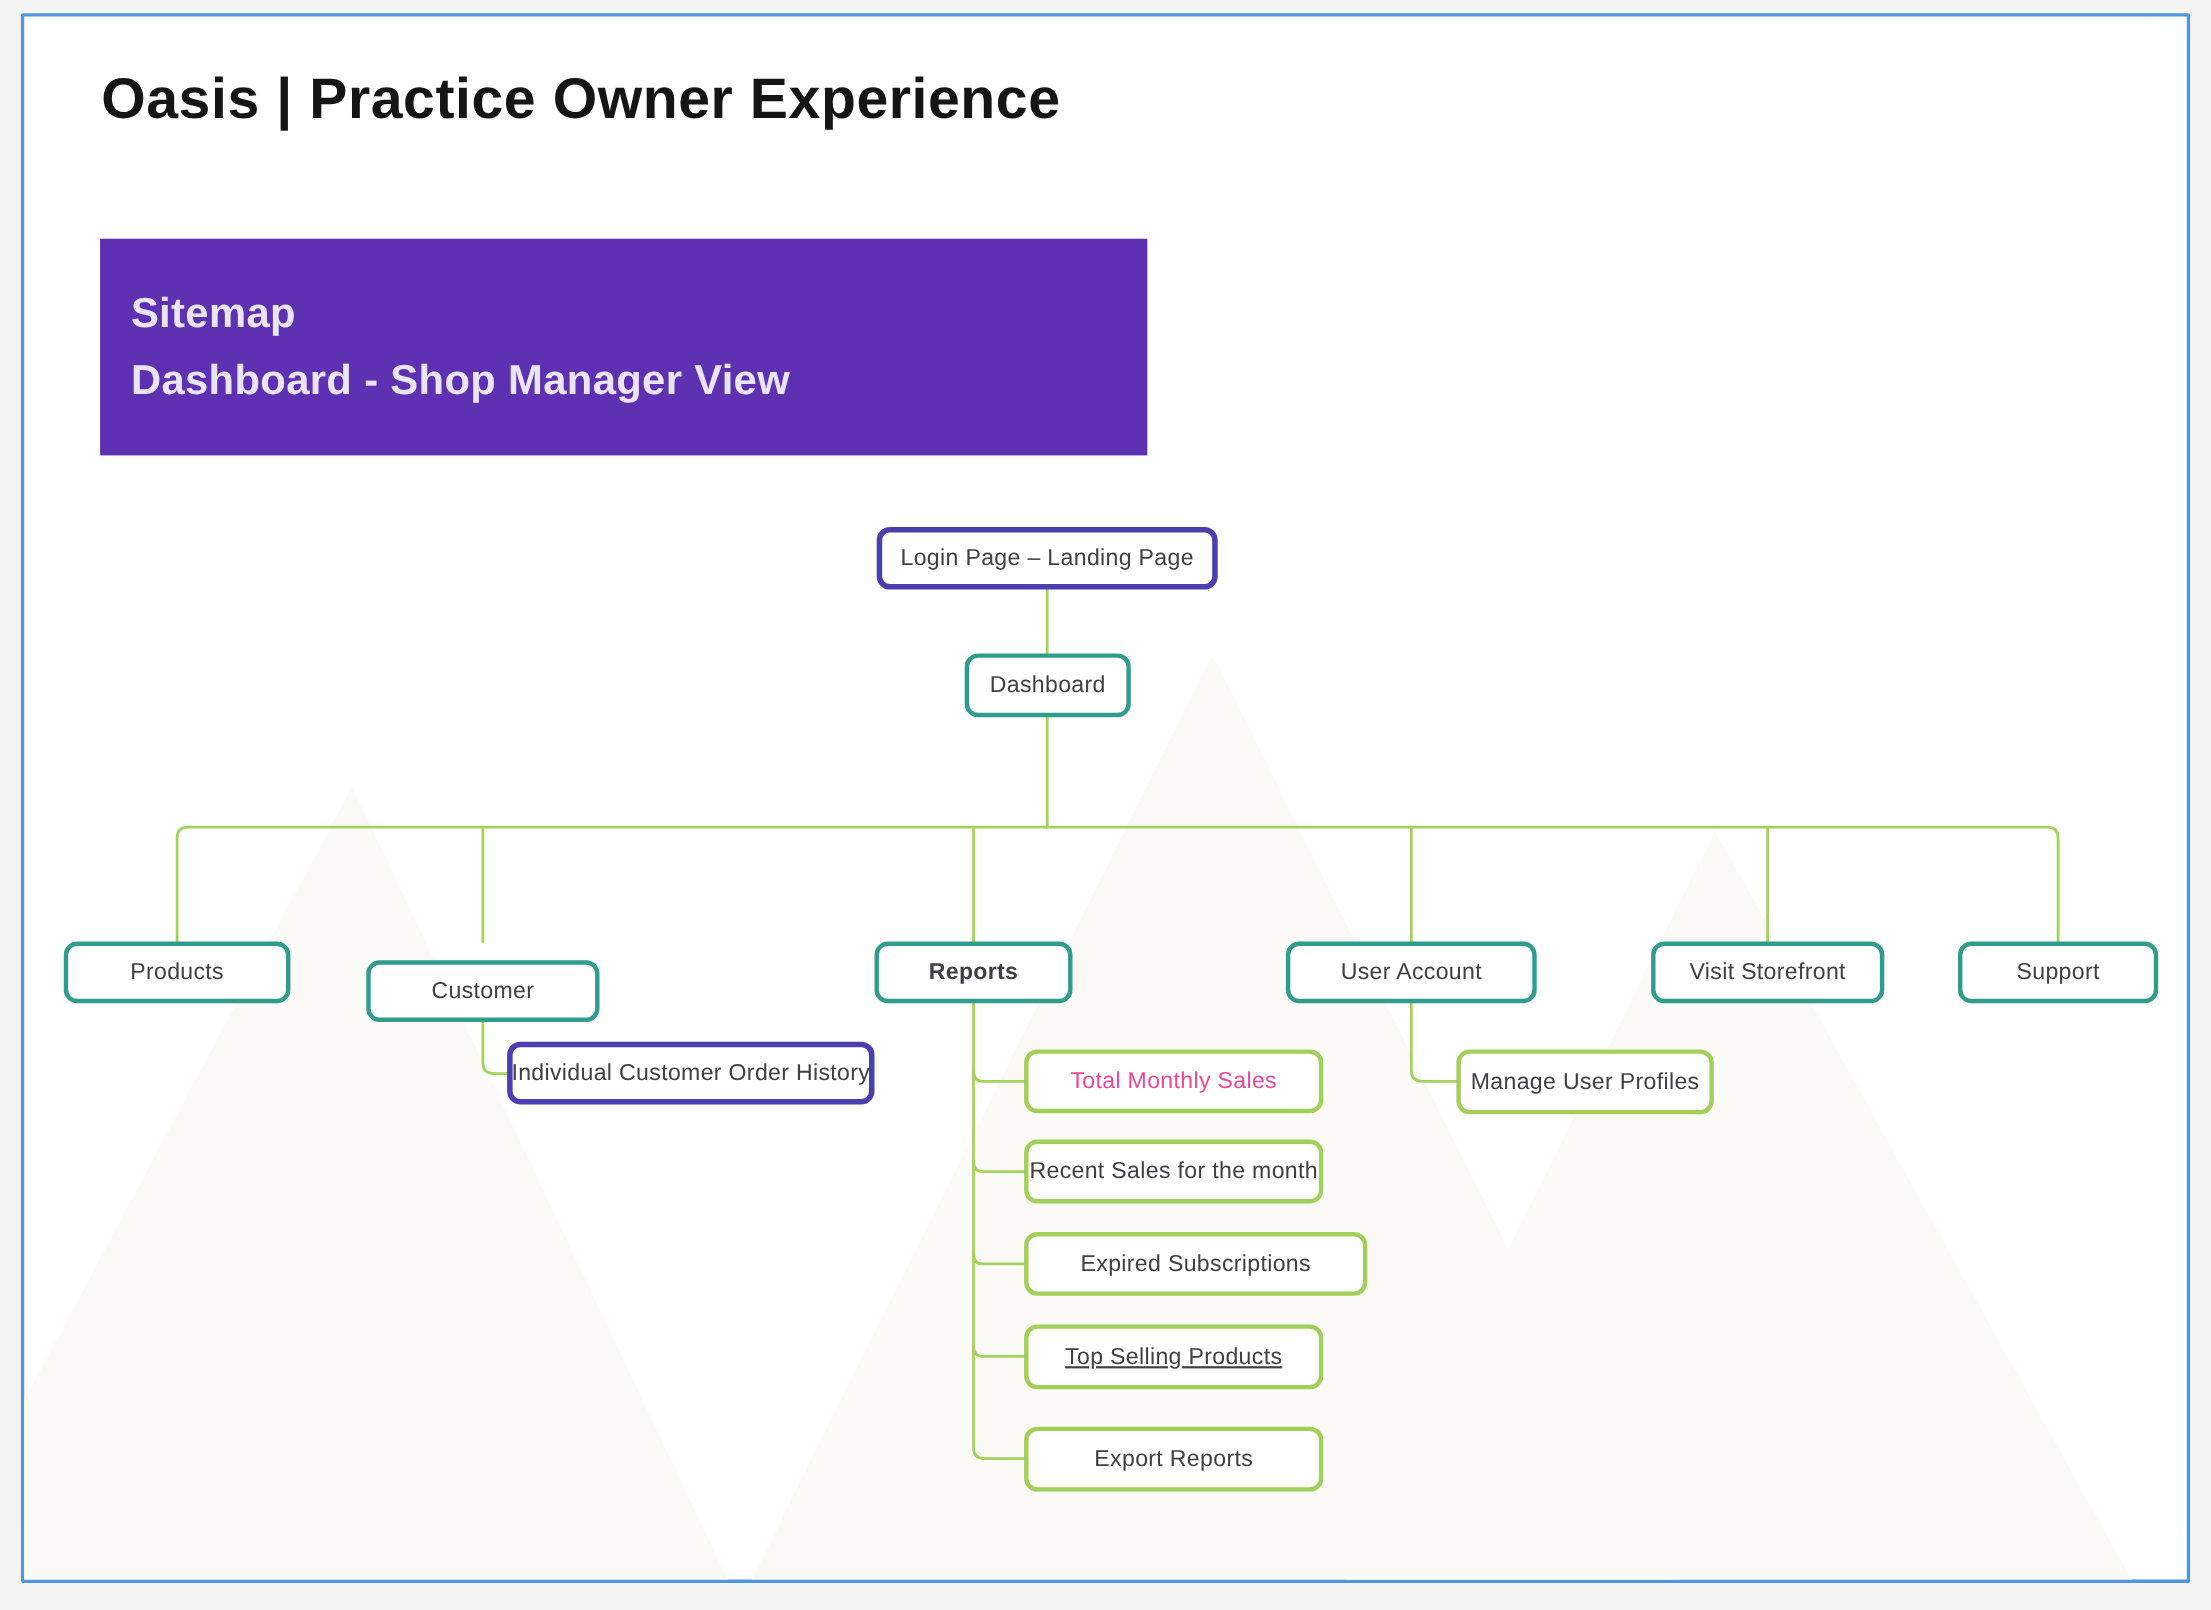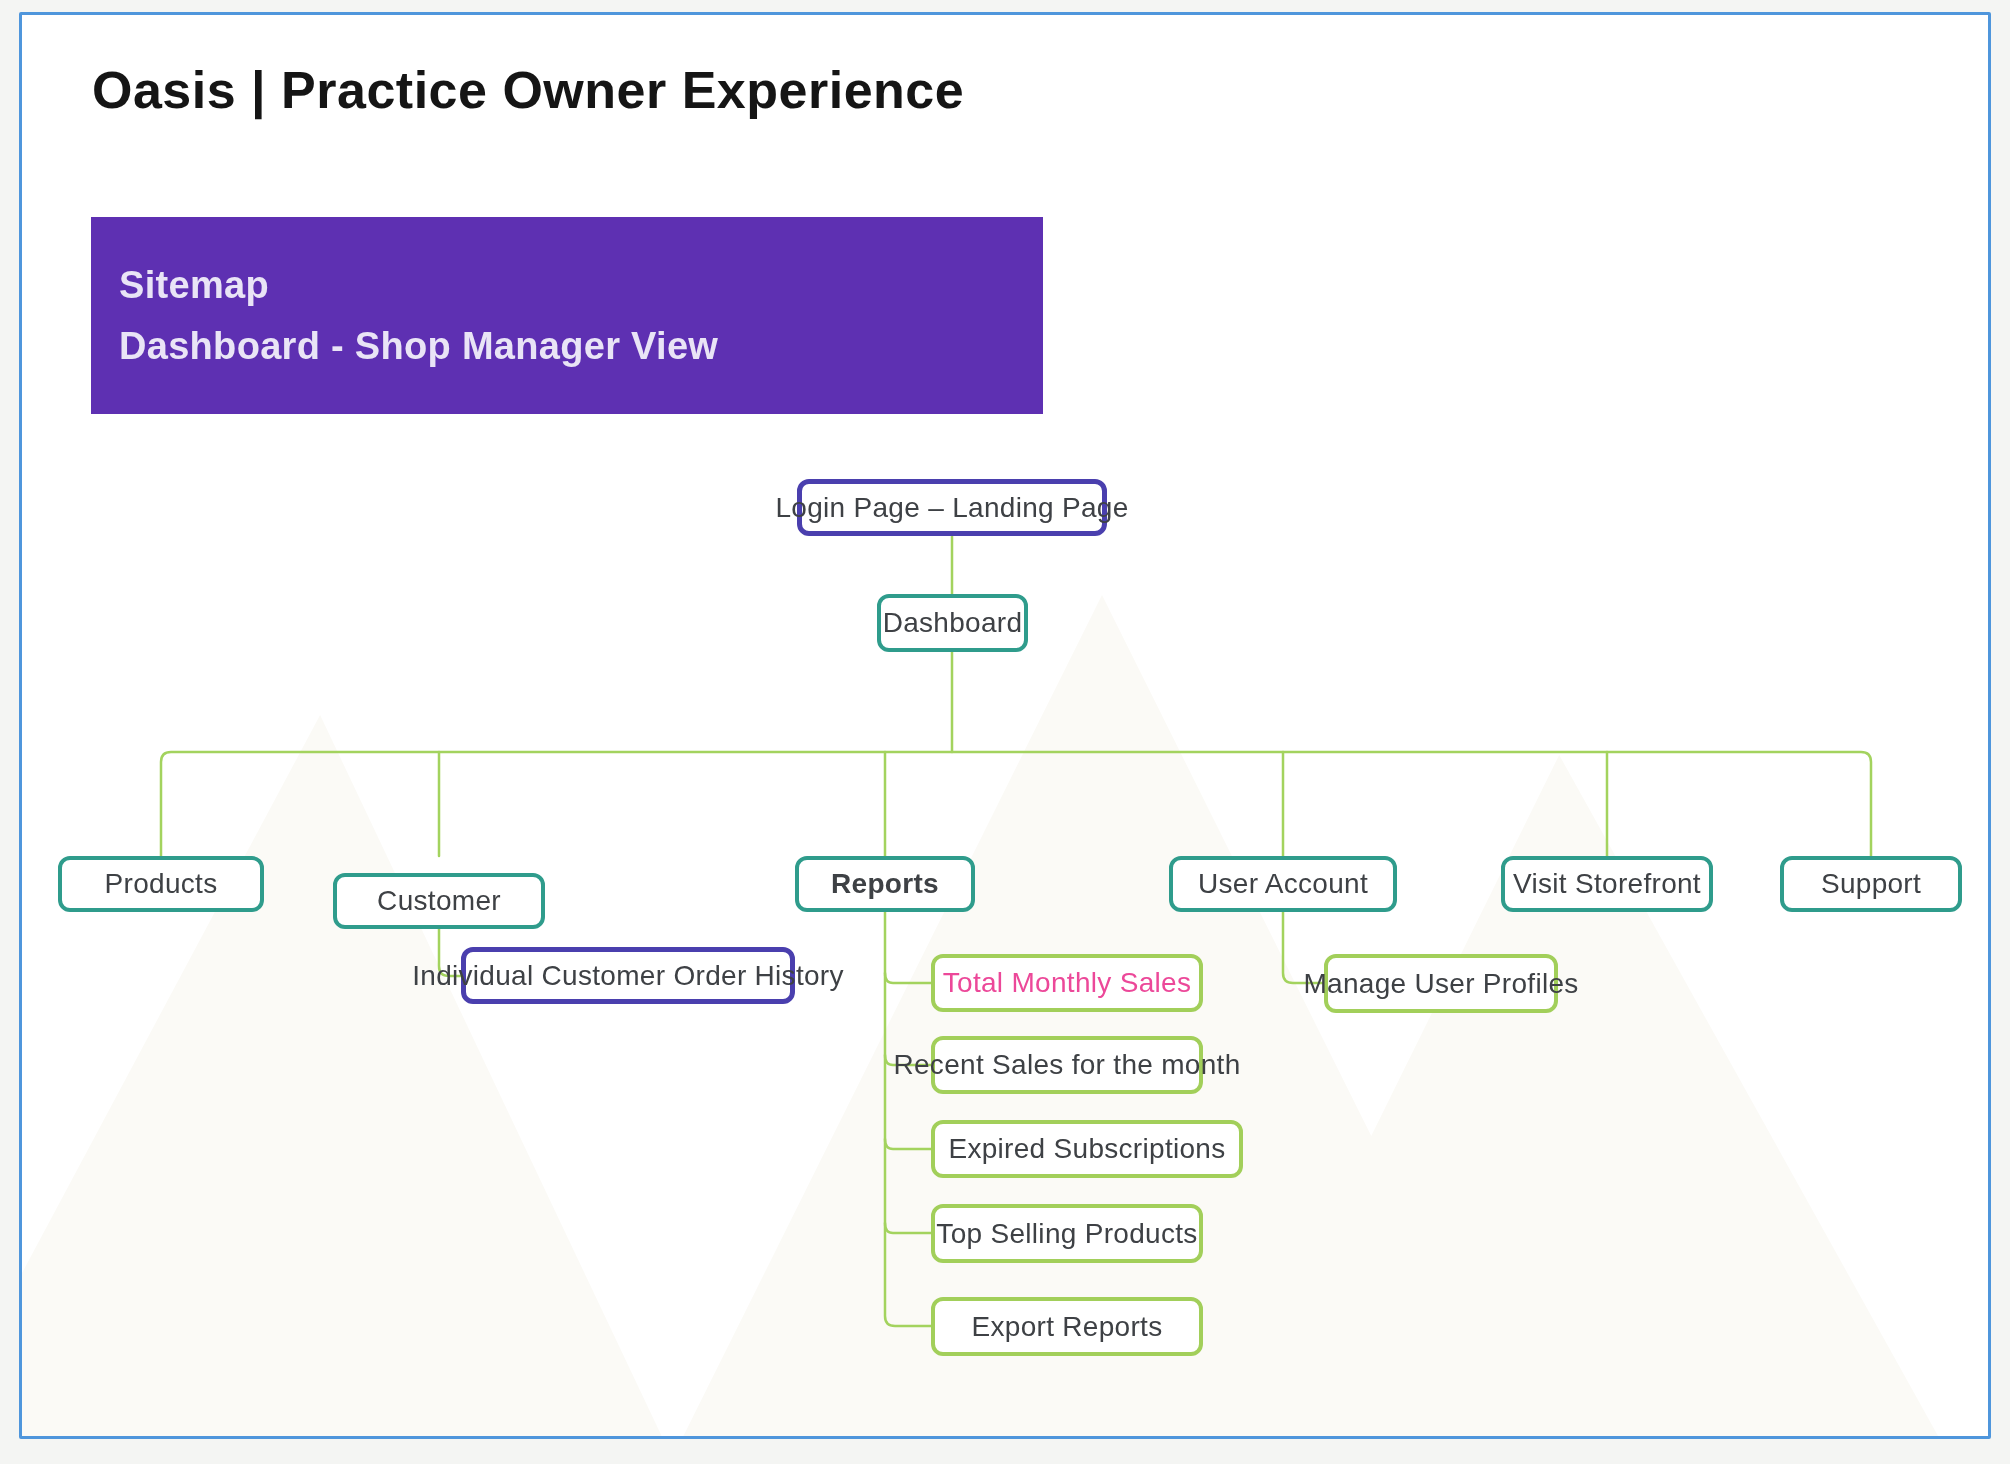--- a/index.html
+++ b/index.html
@@ -38,21 +38,21 @@
     padding-left:28px;box-sizing:border-box;gap:18px;margin-top:43px;
   }
   .banner .line{
     font-size:38px;font-weight:700;color:#e9e4f6;letter-spacing:.3px;
   }
   svg.wires{position:absolute;left:0;top:0;pointer-events:none;}
   .node{
     position:absolute;background:#ffffff;
     border-radius:12px;box-sizing:border-box;
     display:flex;align-items:center;justify-content:center;
-    font-size:28px;color:#3e4145;letter-spacing:.3px;
+    font-size:21px;color:#3e4145;letter-spacing:.3px;
     white-space:nowrap;
   }
   .node.teal{border:4px solid #2f9c8c;}
   .node.indigo{border:5px solid #4a3fae;}
   .node.green{border:4px solid #a2cf5a;}
 </style>
 </head>
 <body>
 
 <div class="stage">
@@ -104,18 +104,18 @@
   <div class="node teal" style="left: 1780px; top: 856px; width: 182px; height: 56px; border-color: rgb(47, 156, 140); color: rgb(62, 65, 69);">Support</div>
 
   <div class="node indigo" style="left: 461px; top: 947px; width: 334px; height: 57px; border-color: rgb(74, 63, 174); color: rgb(62, 65, 69);">Individual Customer Order History</div>
 
   <div class="node green" style="left: 931px; top: 954px; width: 272px; height: 58px; border-color: rgb(162, 207, 90); color: #ec4899;">Total Monthly Sales</div>
 
   <div class="node green" style="left: 931px; top: 1036px; width: 272px; height: 58px; border-color: rgb(162, 207, 90); color: rgb(62, 65, 69);">Recent Sales for the month</div>
 
   <div class="node green" style="left: 931px; top: 1120px; width: 312px; height: 58px; border-color: rgb(162, 207, 90); color: rgb(62, 65, 69);">Expired Subscriptions</div>
 
-  <div class="node green" style="left: 931px; top: 1204px; width: 272px; height: 59px; border-color: rgb(162, 207, 90); color: rgb(62, 65, 69);">Top Selling Products</div>
+  <div class="node green" style="left: 931px; top: 1204px; width: 272px; height: 59px; border-color: rgb(162, 207, 90); color: rgb(62, 65, 69); text-decoration: underline;">Top Selling Products</div>
 
   <div class="node green" style="left: 931px; top: 1297px; width: 272px; height: 59px; border-color: rgb(162, 207, 90); color: rgb(62, 65, 69);">Export Reports</div>
 
   <div class="node green" style="left: 1324px; top: 954px; width: 234px; height: 59px; border-color: rgb(162, 207, 90); color: rgb(62, 65, 69);">Manage User Profiles</div>
 </div>
 
 </body></html>

